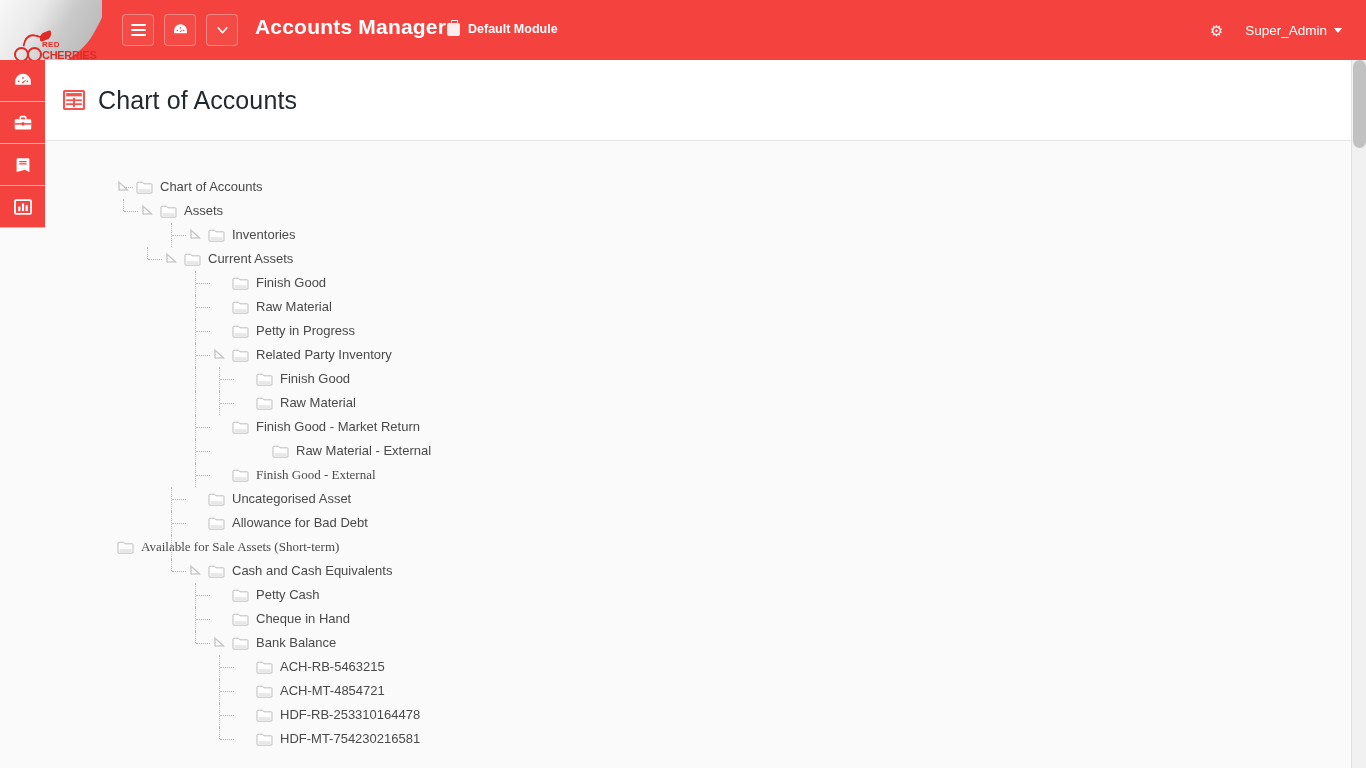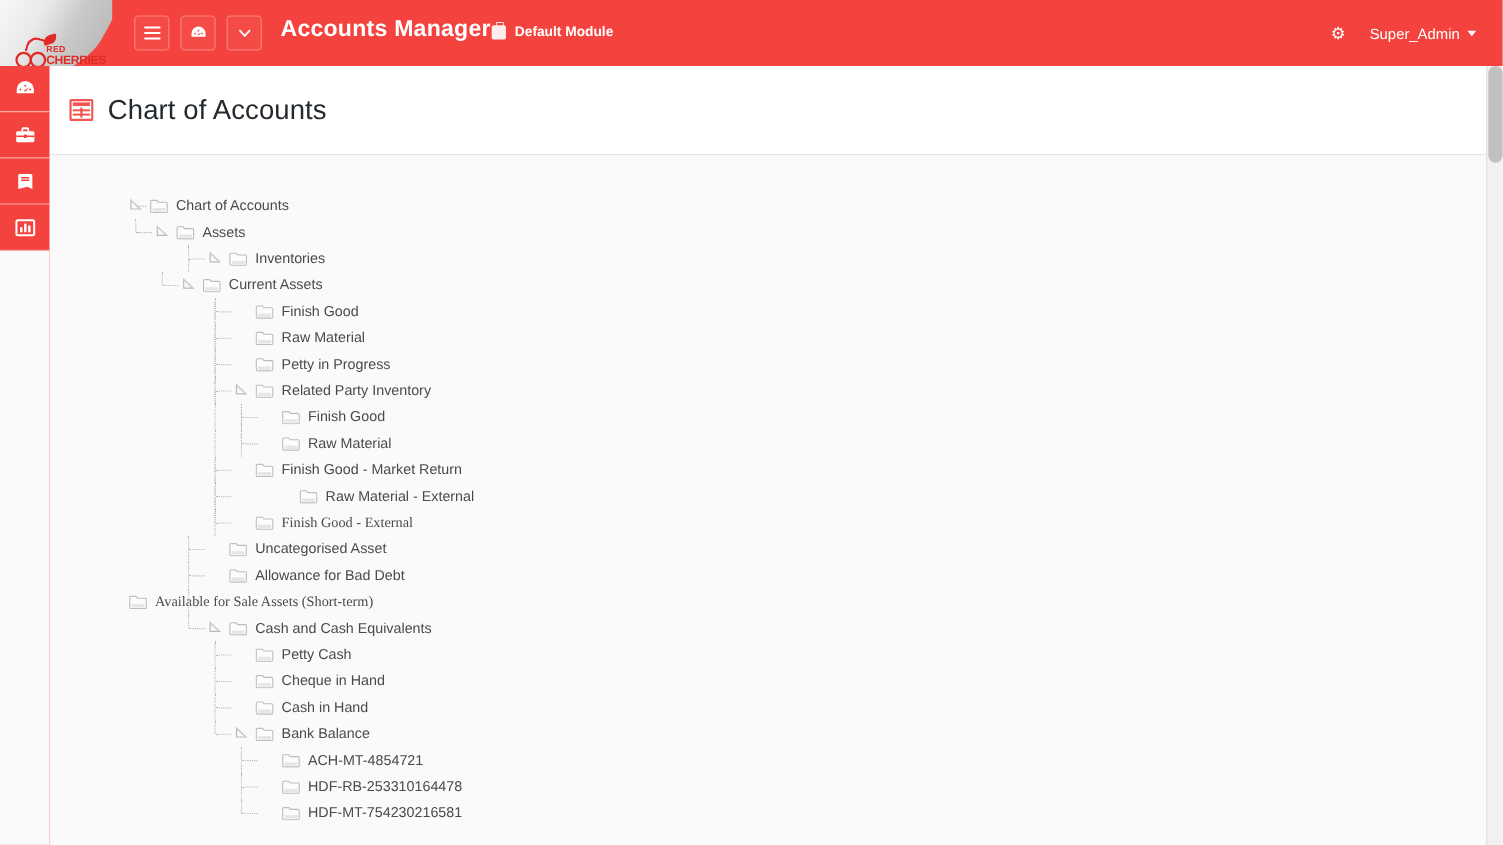--- a/index.html
+++ b/index.html
@@ -662,31 +662,20 @@
         <span class="elbow" style="left: 151px; width: 14px;"></span>
         <span class="node-hit" style="margin-left: 187px;">
           <span class="folder"><svg width="17" height="14" viewBox="0 0 17 14">
               <path d="M1 3.2a1 1 0 0 1 1-1h4.6l1.3 1.6H15a1 1 0 0 1 1 1v7.4a1 1 0 0 1-1 1H2a1 1 0 0 1-1-1z" fill="#fcfcfc" stroke="#bdbdbd" stroke-width="1"></path>
               <path d="M2.6 9.1h11.8v3.1H2.6z" fill="#e6e6e6"></path>
             </svg></span>
           <span class="node-label">Cheque in Hand</span>
         </span>
       </div>
       <div class="node">
-        <span class="guide" style="left: 150px;"></span>
-        <span class="elbow" style="left: 151px; width: 14px;"></span>
-        <span class="node-hit" style="margin-left: 187px;">
-          <span class="folder"><svg width="17" height="14" viewBox="0 0 17 14">
-              <path d="M1 3.2a1 1 0 0 1 1-1h4.6l1.3 1.6H15a1 1 0 0 1 1 1v7.4a1 1 0 0 1-1 1H2a1 1 0 0 1-1-1z" fill="#fcfcfc" stroke="#bdbdbd" stroke-width="1"></path>
-              <path d="M2.6 9.1h11.8v3.1H2.6z" fill="#e6e6e6"></path>
-            </svg></span>
-          <span class="node-label">Cash in Hand</span>
-        </span>
-      </div>
-      <div class="node">
         <span class="guide" style="left: 150px; height: 12px;"></span>
         <span class="elbow" style="left: 151px; width: 14px;"></span>
         <span class="toggler" style="left: 168px;">
           <svg width="13" height="13" viewBox="0 0 13 13">
             <path d="M2 2 L2 10 L10.5 10 Z" fill="none" stroke="#b9b9b9" stroke-width="1.1"></path>
             <path d="M2 2 L10.5 10" stroke="#cfcfcf" stroke-width="1"></path>
           </svg>
         </span>
         <span class="node-hit" style="margin-left: 187px;">
           <span class="folder"><svg width="17" height="14" viewBox="0 0 17 14">
@@ -697,31 +686,42 @@
         </span>
       </div>
       <div class="node">
         <span class="guide" style="left: 174px;"></span>
         <span class="elbow" style="left: 175px; width: 14px;"></span>
         <span class="node-hit" style="margin-left: 211px;">
           <span class="folder"><svg width="17" height="14" viewBox="0 0 17 14">
               <path d="M1 3.2a1 1 0 0 1 1-1h4.6l1.3 1.6H15a1 1 0 0 1 1 1v7.4a1 1 0 0 1-1 1H2a1 1 0 0 1-1-1z" fill="#fcfcfc" stroke="#bdbdbd" stroke-width="1"></path>
               <path d="M2.6 9.1h11.8v3.1H2.6z" fill="#e6e6e6"></path>
             </svg></span>
-          <span class="node-label">ACH-MT-4854721</span>
+          <span class="node-label">ACH-RB-5463215</span>
         </span>
       </div>
       <div class="node">
         <span class="guide" style="left: 174px;"></span>
         <span class="elbow" style="left: 175px; width: 14px;"></span>
         <span class="node-hit" style="margin-left: 211px;">
           <span class="folder"><svg width="17" height="14" viewBox="0 0 17 14">
               <path d="M1 3.2a1 1 0 0 1 1-1h4.6l1.3 1.6H15a1 1 0 0 1 1 1v7.4a1 1 0 0 1-1 1H2a1 1 0 0 1-1-1z" fill="#fcfcfc" stroke="#bdbdbd" stroke-width="1"></path>
               <path d="M2.6 9.1h11.8v3.1H2.6z" fill="#e6e6e6"></path>
             </svg></span>
+          <span class="node-label">ACH-MT-4854721</span>
+        </span>
+      </div>
+      <div class="node">
+        <span class="guide" style="left: 174px;"></span>
+        <span class="elbow" style="left: 175px; width: 14px;"></span>
+        <span class="node-hit" style="margin-left: 211px;">
+          <span class="folder"><svg width="17" height="14" viewBox="0 0 17 14">
+              <path d="M1 3.2a1 1 0 0 1 1-1h4.6l1.3 1.6H15a1 1 0 0 1 1 1v7.4a1 1 0 0 1-1 1H2a1 1 0 0 1-1-1z" fill="#fcfcfc" stroke="#bdbdbd" stroke-width="1"></path>
+              <path d="M2.6 9.1h11.8v3.1H2.6z" fill="#e6e6e6"></path>
+            </svg></span>
           <span class="node-label">HDF-RB-253310164478</span>
         </span>
       </div>
       <div class="node">
         <span class="guide" style="left: 174px; height: 12px;"></span>
         <span class="elbow" style="left: 175px; width: 14px;"></span>
         <span class="node-hit" style="margin-left: 211px;">
           <span class="folder"><svg width="17" height="14" viewBox="0 0 17 14">
               <path d="M1 3.2a1 1 0 0 1 1-1h4.6l1.3 1.6H15a1 1 0 0 1 1 1v7.4a1 1 0 0 1-1 1H2a1 1 0 0 1-1-1z" fill="#fcfcfc" stroke="#bdbdbd" stroke-width="1"></path>
               <path d="M2.6 9.1h11.8v3.1H2.6z" fill="#e6e6e6"></path>

